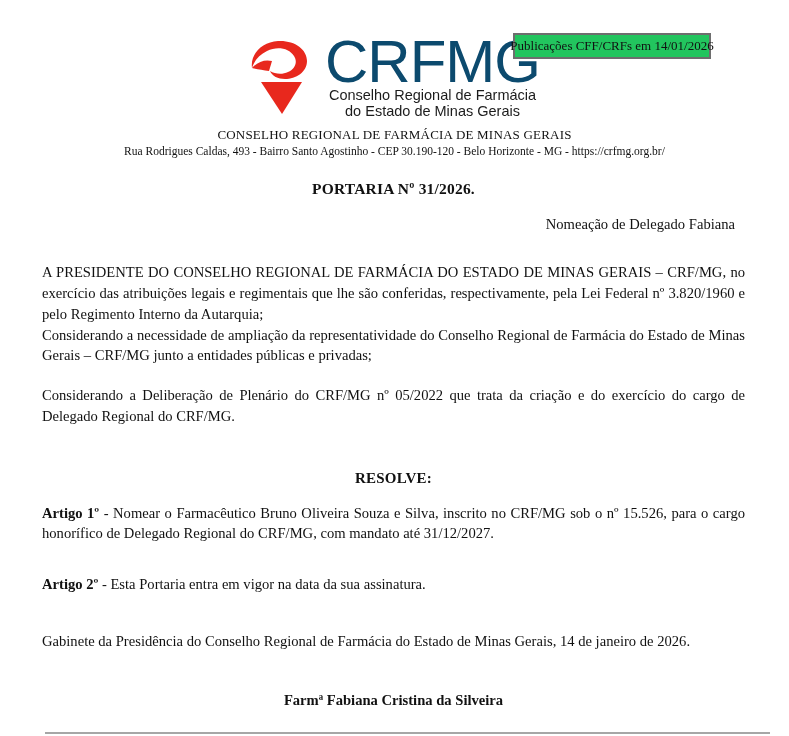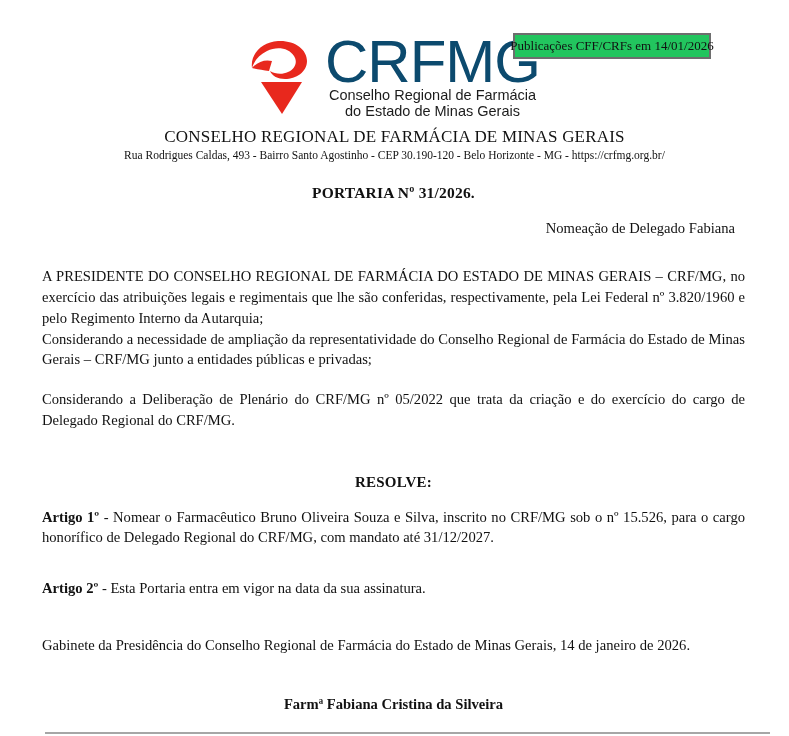--- a/index.html
+++ b/index.html
@@ -62,21 +62,21 @@
     align-items: center;
     justify-content: center;
     font-size: 13px;
     white-space: nowrap;
     z-index: 5;
   }
 
   .org-name {
     margin-top: 8px;
     text-align: center;
-    font-size: 17px;
+    font-size: 13px;
     letter-spacing: 0.2px;
   }
   .org-address {
     margin-top: 2px;
     text-align: center;
     font-size: 11.5px;
   }
 
   
   .doc {

